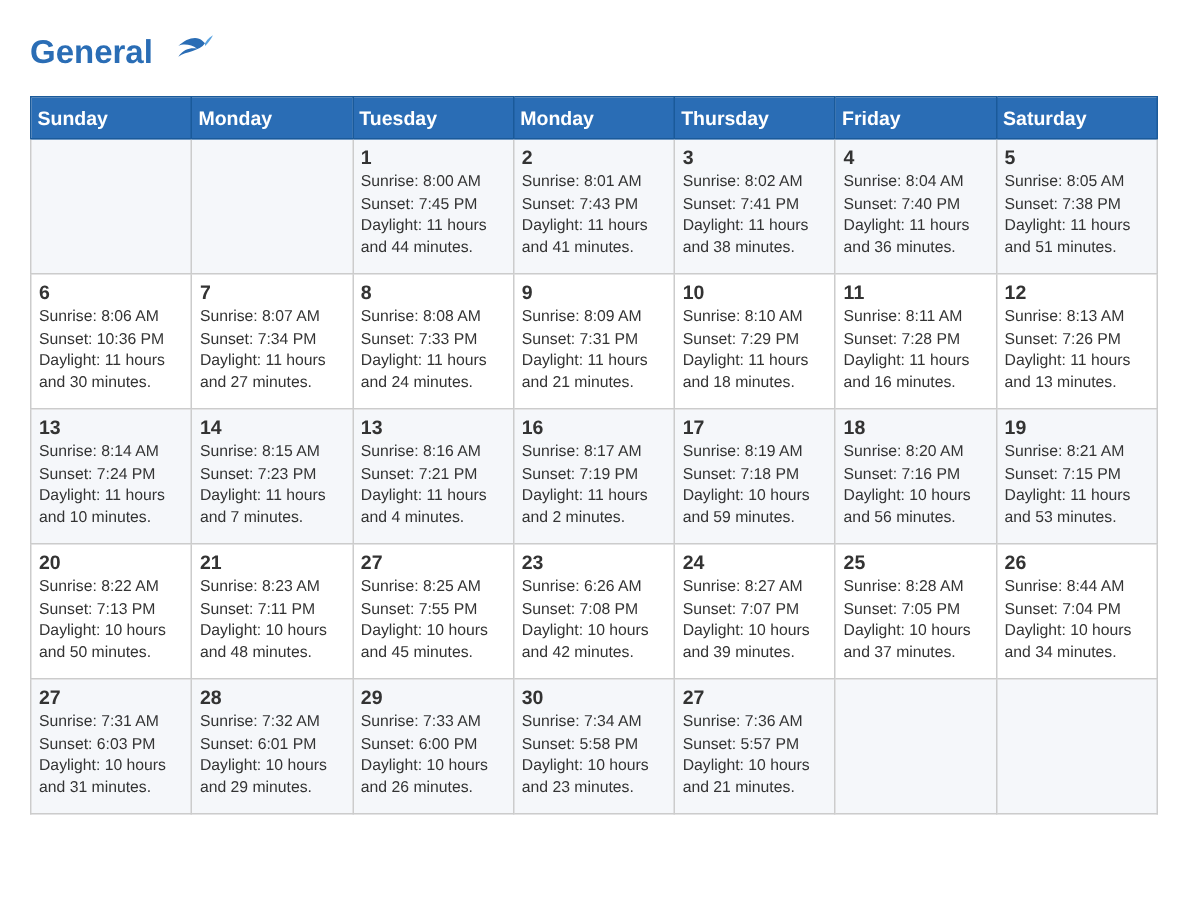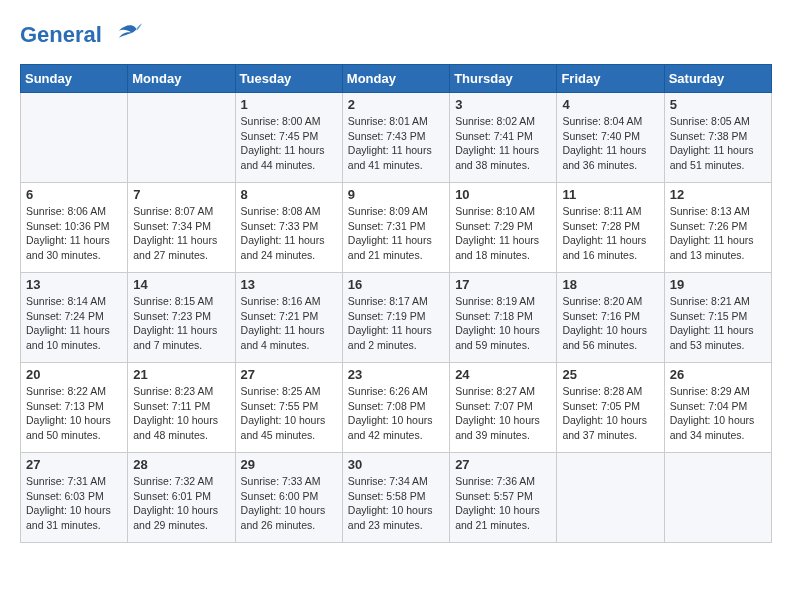--- a/index.html
+++ b/index.html
@@ -277,21 +277,21 @@
         <span class="cell-text">Daylight: 10 hours and 39 minutes.</span>
       </td>
         <td>
         <span class="day-num">25</span>
         <span class="cell-text">Sunrise: 8:28 AM</span><br>
         <span class="cell-text">Sunset: 7:05 PM</span><br>
         <span class="cell-text">Daylight: 10 hours and 37 minutes.</span>
       </td>
         <td>
         <span class="day-num">26</span>
-        <span class="cell-text">Sunrise: 8:29 AM</span><br>
+        <span class="cell-text">Sunrise: 8:44 AM</span><br>
         <span class="cell-text">Sunset: 7:04 PM</span><br>
         <span class="cell-text">Daylight: 10 hours and 34 minutes.</span>
       </td>
       </tr>
       <tr>
         <td>
         <span class="day-num">27</span>
         <span class="cell-text">Sunrise: 7:31 AM</span><br>
         <span class="cell-text">Sunset: 6:03 PM</span><br>
         <span class="cell-text">Daylight: 10 hours and 31 minutes.</span>

